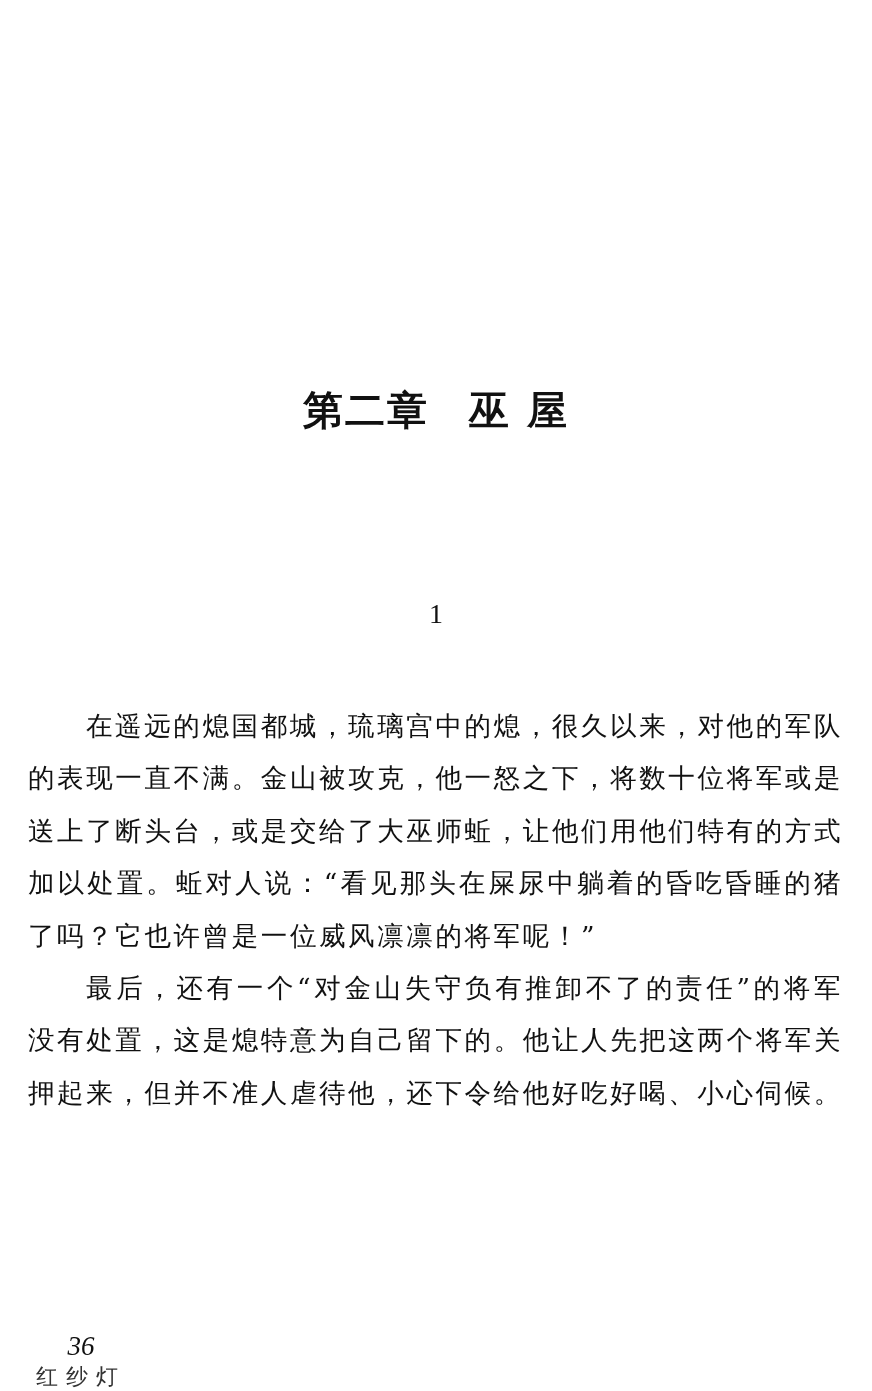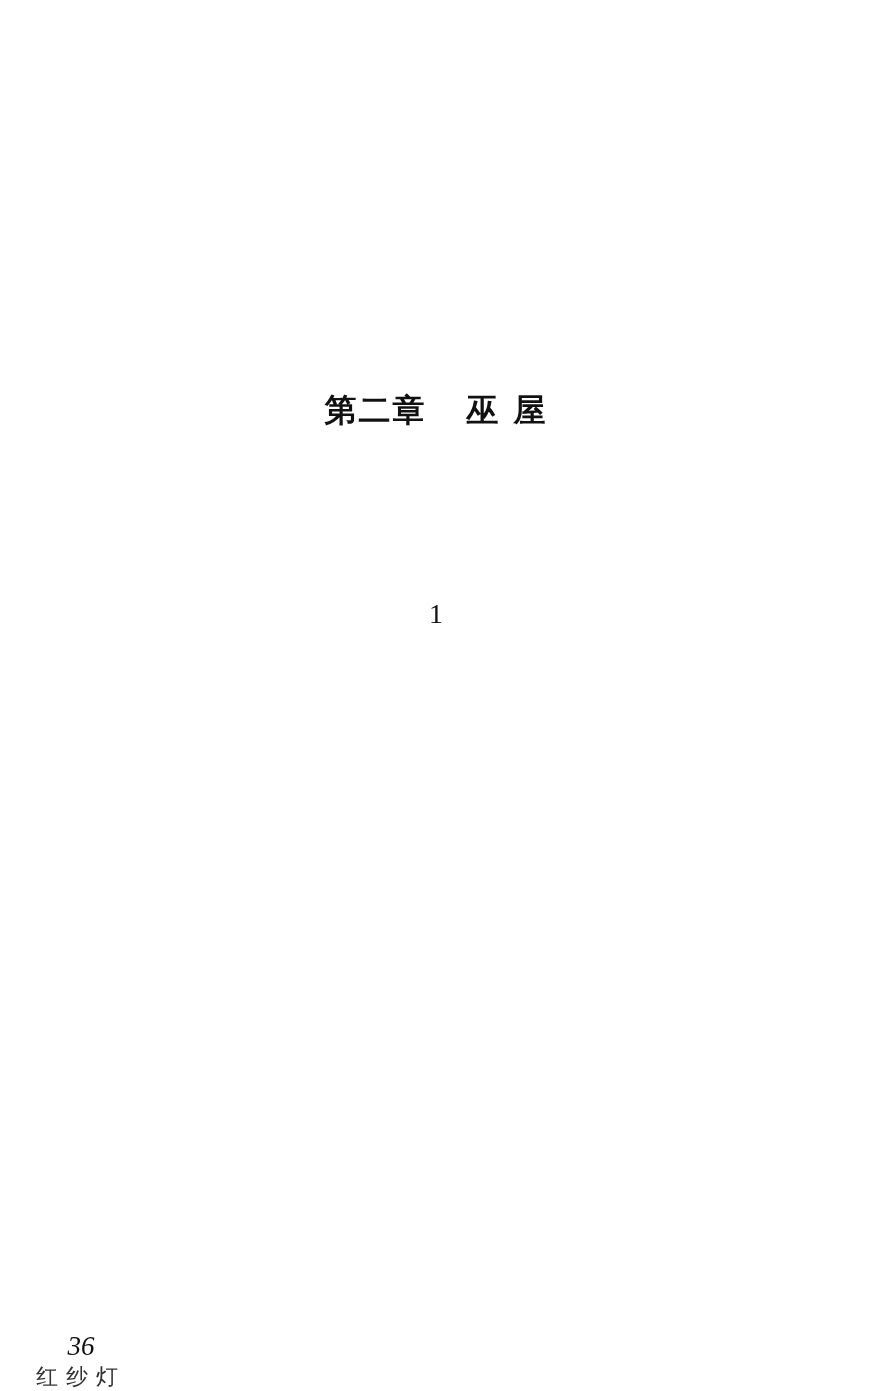--- a/index.html
+++ b/index.html
@@ -1,20 +1,20 @@
 <!DOCTYPE html>
 <html><head>
 <meta charset="utf-8">
 <style>
   html, body { margin: 0; padding: 0; background: #ffffff; }
   body { width: 872px; height: 1391px; position: relative; overflow: hidden; color: #111111; }
   .chapter-title {
     position: absolute; left: 0; width: 872px; top: 386px;
     text-align: center; font-family: "DejaVu Sans", sans-serif; font-weight: bold;
-    font-size: 32px; line-height: 48px; letter-spacing: 2px; color: #111;
+    font-size: 40px; line-height: 48px; letter-spacing: 2px; color: #111;
   }
   .chapter-title .gap { display: inline-block; width: 40px; }
   .section-num {
     position: absolute; left: 0; width: 872px; top: 596px; text-align: center;
     font-family: "Liberation Serif", serif; font-size: 28px; line-height: 36px; color: #111;
   }
   .body-text {
     position: absolute; left: 28px; top: 700px; width: 815px;
     font-family: "DejaVu Serif", serif; font-size: 26.5px; line-height: 52.4px;
     letter-spacing: 2.6px; text-align: justify; color: #111;
@@ -31,19 +31,21 @@
 </head>
 <body>
 
 <div class="chapter-title">
   <span>第二章</span><span class="gap"></span><span>巫 屋</span>
 </div>
 
 <div class="section-num">1</div>
 
 <div class="body-text">
+  <p>在遥远的熄国都城，琉璃宫中的熄，很久以来，对他的军队的表现一直不满。金山被攻克，他一怒之下，将数十位将军或是送上了断头台，或是交给了大巫师蚯，让他们用他们特有的方式加以处置。蚯对人说：“看见那头在屎尿中躺着的昏吃昏睡的猪了吗？它也许曾是一位威风凛凛的将军呢！”</p>
+  <p>最后，还有一个“对金山失守负有推卸不了的责任”的将军没有处置，这是熄特意为自己留下的。他让人先把这两个将军关押起来，但并不准人虐待他，还下令给他好吃好喝、小心伺候。</p>
 </div>
 
 <div class="footer">
   <span class="page-number">36</span>
   <span class="footer-divider"></span>
   <span class="running-title">红纱灯</span>
 </div>
 
 </body></html>

